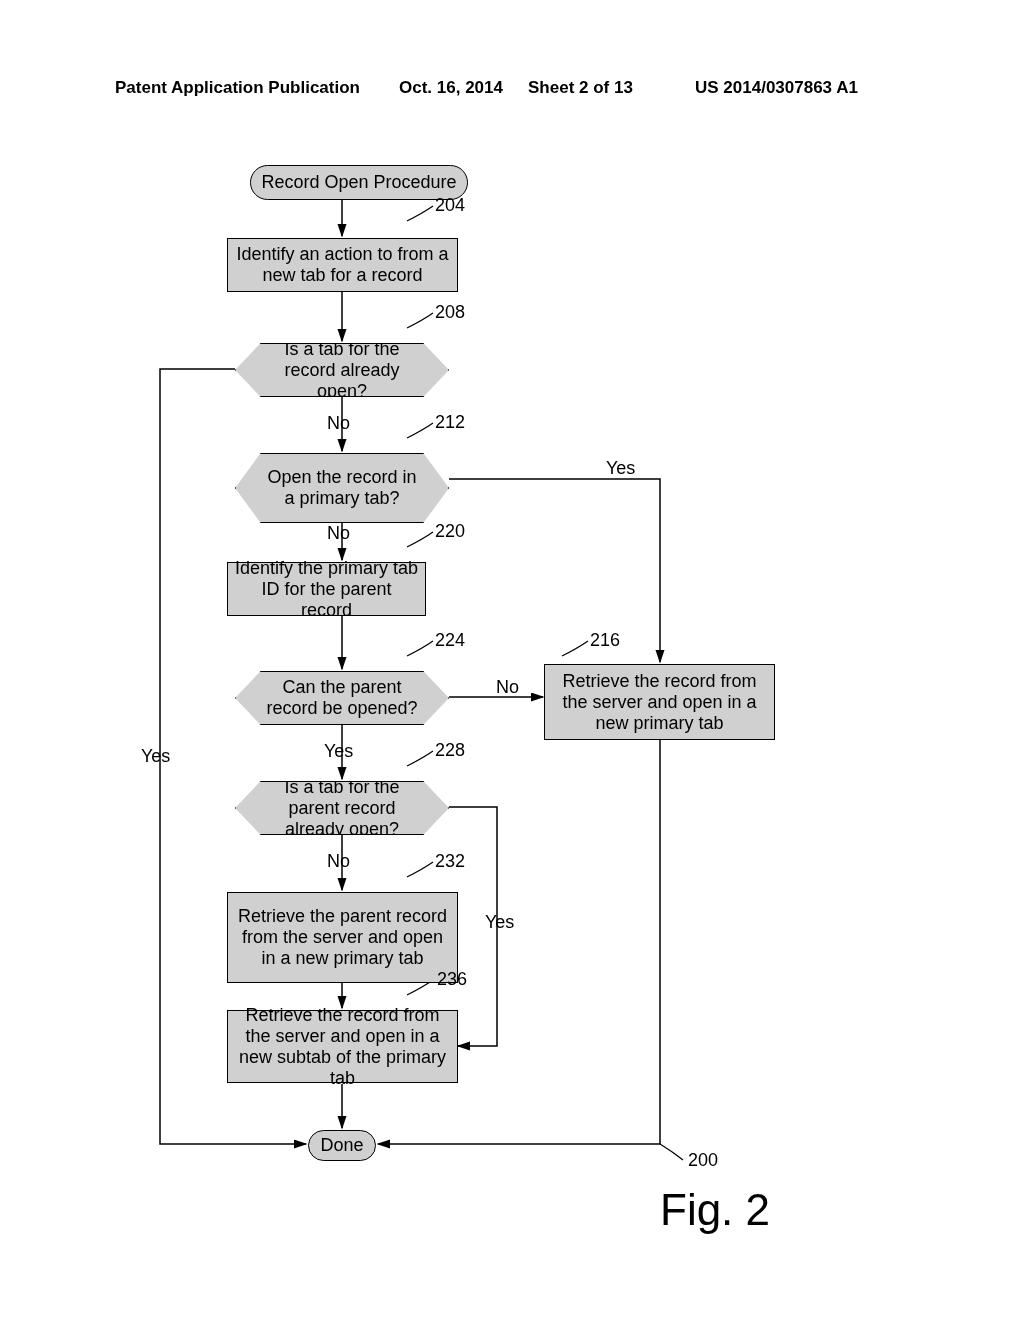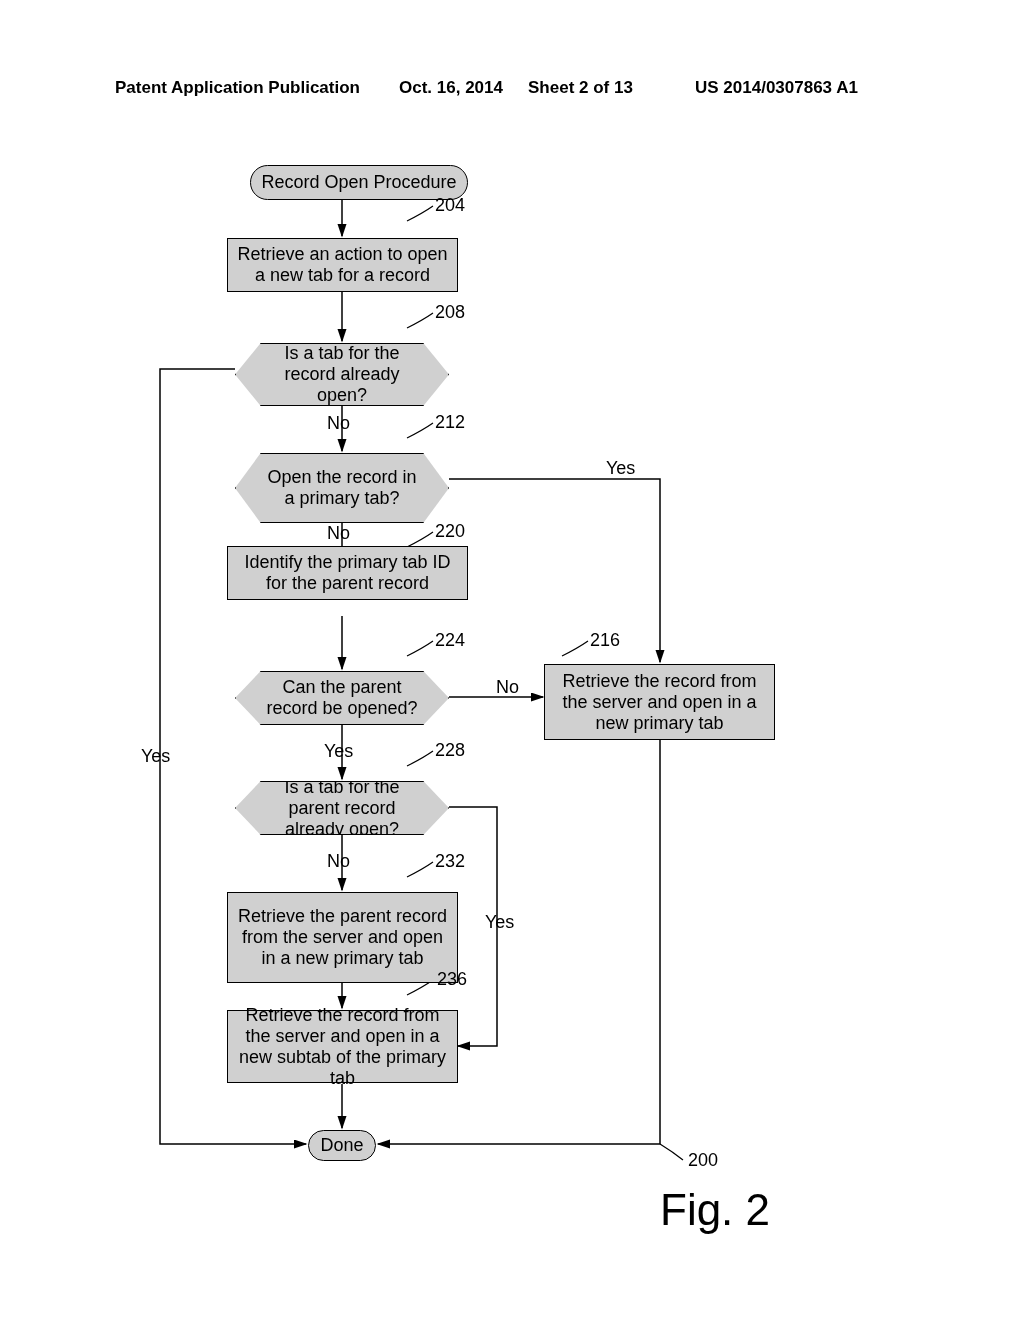--- a/index.html
+++ b/index.html
@@ -159,37 +159,37 @@
     <path d="M407,506 Q 423,498 433,491" fill="none" stroke="#000" stroke-width="1.2"></path>
     <path d="M562,506 Q 578,498 588,491" fill="none" stroke="#000" stroke-width="1.2"></path>
     <path d="M407,616 Q 423,608 433,601" fill="none" stroke="#000" stroke-width="1.2"></path>
     <path d="M407,727 Q 423,719 433,712" fill="none" stroke="#000" stroke-width="1.2"></path>
     <path d="M407,845 Q 423,837 433,830" fill="none" stroke="#000" stroke-width="1.2"></path>
     <path d="M660,994 Q 673,1002 683,1010" fill="none" stroke="#000" stroke-width="1.2"></path>
   </svg>
 
   <div class="term" style="left:250px; top:15px; width:218px;">Record Open Procedure</div>
 
-  <div class="proc" style="left:227px; top:88px; width:231px; height:54px;">Retrieve an action to open a new tab for a record</div>
+  <div class="proc" style="left:227px; top:88px; width:231px; height:54px;">Identify an action to from a new tab for a record</div>
   <div class="reflabel" style="left:435px; top:45px;">204</div>
 
-  <div class="hex" style="left:235px; top:193px; width:214px; height:63px;">
+  <div class="hex" style="left:235px; top:193px; width:214px; height:54px;">
     <div class="hexbody">Is a tab for the record already open?</div>
   </div>
   <div class="reflabel" style="left:435px; top:152px;">208</div>
   <div class="edgelabel" style="left:327px; top:263px;">No</div>
 
   <div class="hex" style="left:235px; top:303px; width:214px; height:70px;">
     <div class="hexbody">Open the record in a primary tab?</div>
   </div>
   <div class="reflabel" style="left:435px; top:262px;">212</div>
   <div class="edgelabel" style="left:327px; top:373px;">No</div>
   <div class="edgelabel" style="left:606px; top:308px;">Yes</div>
 
-  <div class="proc" style="left:227px; top:396px; width:241px; height:54px;">Identify the primary tab ID for the parent record</div>
+  <div class="proc" style="left:227px; top:412px; width:199px; height:54px;">Identify the primary tab ID for the parent record</div>
   <div class="reflabel" style="left:435px; top:371px;">220</div>
 
   <div class="hex" style="left:235px; top:521px; width:214px; height:54px;">
     <div class="hexbody">Can the parent record be opened?</div>
   </div>
   <div class="reflabel" style="left:435px; top:480px;">224</div>
   <div class="edgelabel" style="left:324px; top:591px;">Yes</div>
   <div class="edgelabel" style="left:496px; top:527px;">No</div>
 
   <div class="proc" style="left:544px; top:514px; width:231px; height:76px;">Retrieve the record from the server and open in a new primary tab</div>

